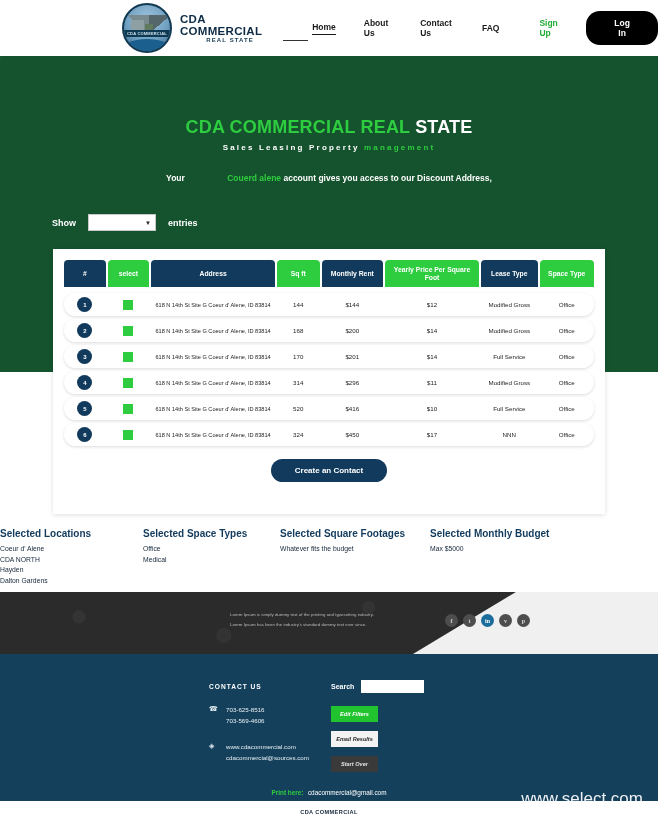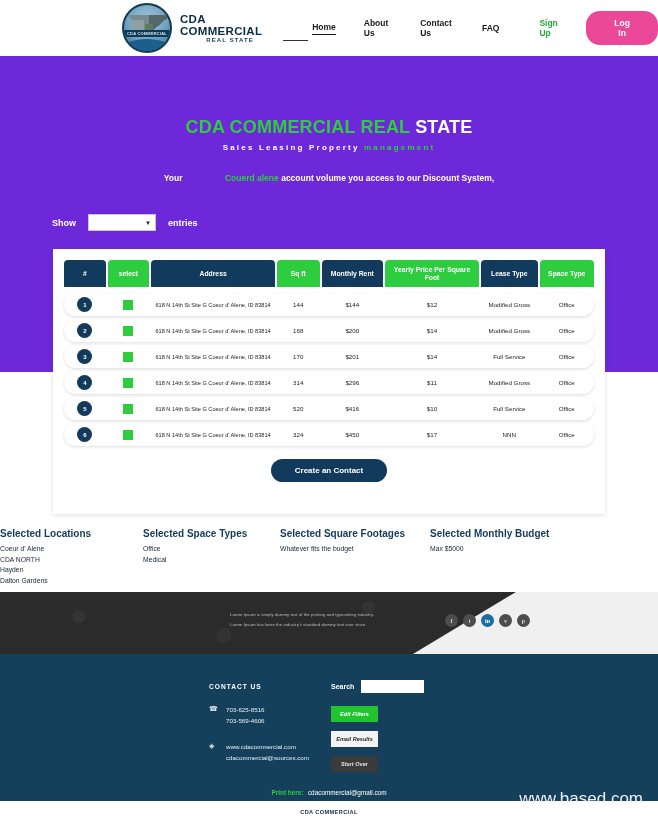--- a/index.html
+++ b/index.html
@@ -46,27 +46,27 @@
   }
   .logo-txt .l2:after {
     content:""; position:absolute; right:-28px; top:50%; width:25px; height:1px; background:#333;
   }
   .nav-links { display:flex; align-items:center; margin-left:32px; gap:28px; }
   .nav-links a { font-size:8.5px; color:#1a1a1a; text-decoration:none; font-weight:bold; }
   .nav-links a.active { border-bottom:1px solid #1a1a1a; padding-bottom:2px; }
   .nav-right { display:flex; align-items:center; gap:22px; margin-left:40px; }
   .signup { font-size:8.5px; color:#1faa34; font-weight:bold; }
   .login-btn {
-    background:#ec4899; color:#fff; font-size:8.5px; font-weight:bold;
+    background:#000000; color:#fff; font-size:8.5px; font-weight:bold;
     border-radius:14px; padding:7px 26px; border:none;
   }
   
   .hero {
     position:absolute; top:56px; left:0; width:658px; height:316px;
-    background:#6d28d9; overflow:hidden;
+    background:#14532d; overflow:hidden;
   }
   .hero:before {
     content:""; position:absolute; inset:0;
     background:
       linear-gradient(120deg, rgba(255,255,255,.035) 0 2px, transparent 2px 60px),
       linear-gradient(60deg, rgba(255,255,255,.03) 0 1px, transparent 1px 48px);
     opacity:.7;
   }
   .hero-inner { position:relative; z-index:2; text-align:center; padding-top:61px; }
   .h-title { font-size:18px; font-weight:bold; letter-spacing:.2px; }
@@ -227,21 +227,21 @@
       <span class="w">STATE</span>
     </div>
     <div class="h-sub">
       <span>Sales Leasing Property</span>
       <span class="g">management</span>
     </div>
     <div class="h-p">
       <div>
         <span>Your</span>
         <span class="g">Couerd alene</span>
-        <span>account volume you access to our Discount System,</span>
+        <span>account gives you access to our Discount Address,</span>
       </div>
     </div>
   </div>
 </div>
 
 <div class="show-row">
   <span class="lbl">Show</span>
   <div class="sel-box">
     <span></span>
   </div>
@@ -434,13 +434,13 @@
 
 <div class="print-line">
   <span class="g">Print here:</span>
   <span class="w">cdacommercial@gmail.com</span>
 </div>
 
 <div class="bottombar">
   <span>CDA COMMERCIAL</span>
 </div>
 
-<div class="watermark">www.based.com</div>
+<div class="watermark">www.select.com</div>
 
 </body></html>

